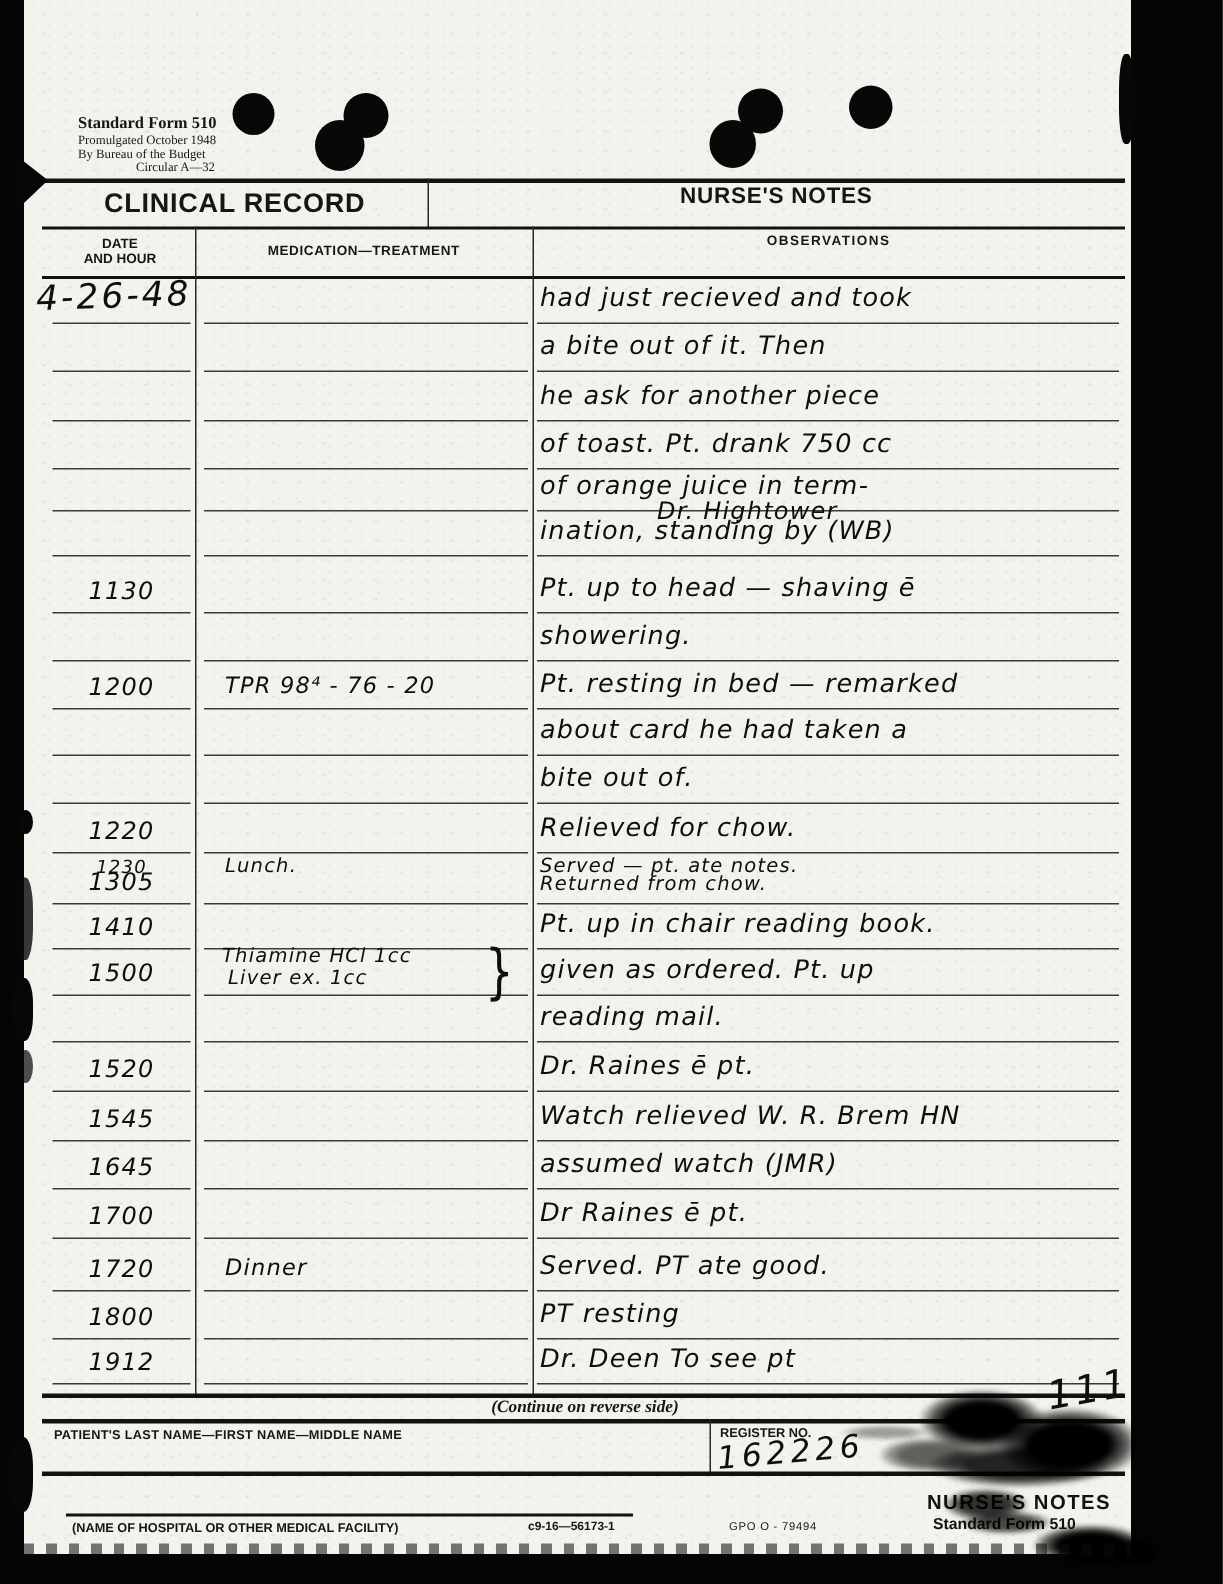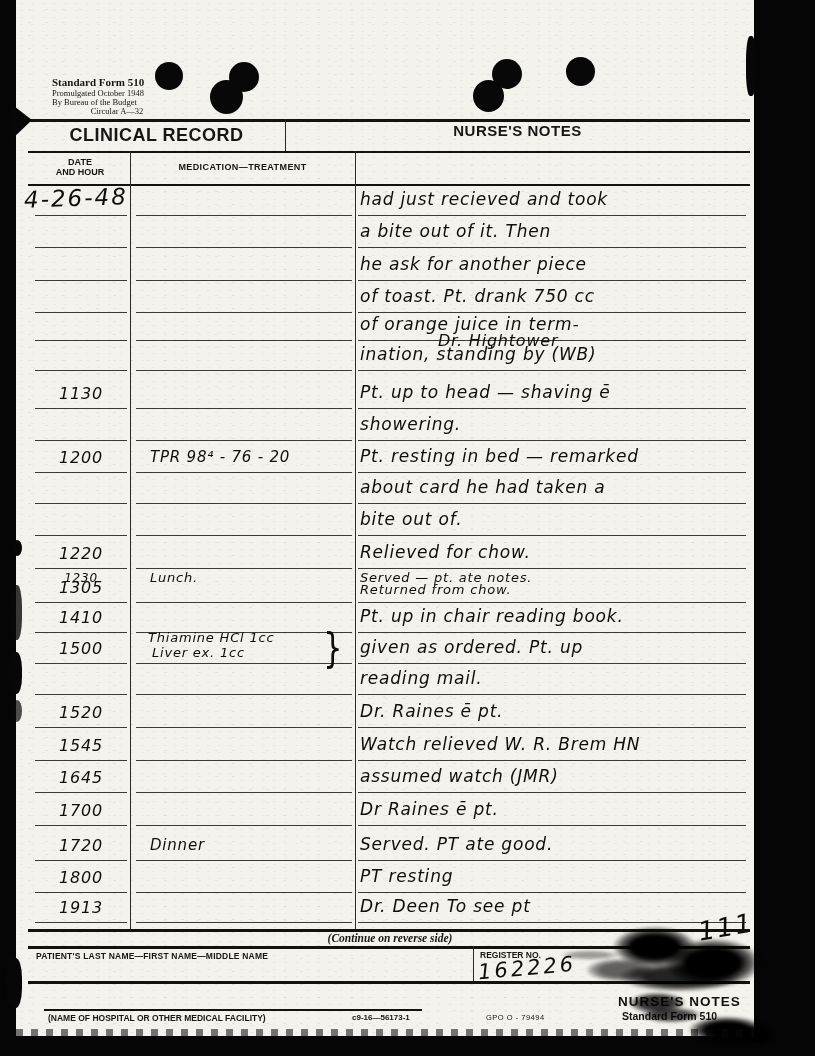--- a/index.html
+++ b/index.html
@@ -54,20 +54,21 @@
 
   <div class="hline" style="left:28px;top:119px;width:722px;height:2.5px;"></div>
   <div class="vline" style="left:285px;top:119px;height:33px;"></div>
   <div class="t print" style="left:28px;top:125px;width:257px;text-align:center;font-size:18px;font-weight:bold;letter-spacing:.5px;">CLINICAL RECORD</div>
   <div class="t print" style="left:285px;top:122px;width:465px;text-align:center;font-size:15px;font-weight:bold;letter-spacing:.5px;">NURSE'S NOTES</div>
   <div class="hline" style="left:28px;top:151px;width:722px;height:2px;"></div>
 
   <div class="t print" style="left:30px;top:157px;width:100px;text-align:center;font-size:9px;font-weight:bold;">DATE</div>
   <div class="t print" style="left:30px;top:167px;width:100px;text-align:center;font-size:9px;font-weight:bold;">AND HOUR</div>
   <div class="t print" style="left:135px;top:162px;width:215px;text-align:center;font-size:9px;font-weight:bold;letter-spacing:.4px;">MEDICATION—TREATMENT</div>
+  <div class="t print" style="left:360px;top:155px;width:385px;text-align:center;font-size:9px;font-weight:bold;letter-spacing:1px;">OBSERVATIONS</div>
   <div class="hline" style="left:28px;top:184px;width:722px;height:1.8px;"></div>
 
   <div class="vline" style="left:130px;top:151px;height:779px;"></div>
   <div class="vline" style="left:355px;top:151px;height:779px;"></div>
 
   <div id="table-body">
       <div class="rule" style="left:35px;top:215px;width:92px"></div>
       <div class="rule" style="left:136px;top:215px;width:216px"></div>
       <div class="rule" style="left:358px;top:215px;width:388px"></div>
       <div class="hw" style="left:24px;top:185px;font-size:23px;letter-spacing:2px;transform:rotate(-2deg);">4-26-48</div>
@@ -173,21 +174,21 @@
       <div class="hw med" style="left:150px;top:836px;">Dinner</div>
       <div class="hw obs" style="left:360px;width:388px;top:834px;">Served. PT ate good.</div>
       <div class="rule" style="left:35px;top:892px;width:92px"></div>
       <div class="rule" style="left:136px;top:892px;width:216px"></div>
       <div class="rule" style="left:358px;top:892px;width:388px"></div>
       <div class="hw time" style="left:34px;width:94px;top:868px;">1800</div>
       <div class="hw obs" style="left:360px;width:388px;top:866px;">PT resting</div>
       <div class="rule" style="left:35px;top:922px;width:92px"></div>
       <div class="rule" style="left:136px;top:922px;width:216px"></div>
       <div class="rule" style="left:358px;top:922px;width:388px"></div>
-      <div class="hw time" style="left:34px;width:94px;top:898px;">1913</div>
+      <div class="hw time" style="left:34px;width:94px;top:898px;">1912</div>
       <div class="hw obs" style="left:360px;width:388px;top:896px;">Dr. Deen To see pt</div>
     </div>
 
   <div class="hline" style="left:28px;top:929px;width:722px;height:2.5px;"></div>
   <div class="t print serif" style="left:250px;top:932px;width:280px;text-align:center;font-size:11.5px;font-weight:bold;font-style:italic;">(Continue on reverse side)</div>
   <div class="hline" style="left:28px;top:946px;width:722px;height:2.5px;"></div>
   <div class="t print" style="left:36px;top:951px;font-size:8.5px;font-weight:bold;letter-spacing:.2px;">PATIENT'S LAST NAME—FIRST NAME—MIDDLE NAME</div>
   <div class="vline" style="left:473px;top:946px;height:36px;"></div>
   <div class="t print" style="left:480px;top:950px;font-size:8.5px;font-weight:bold;">REGISTER NO.</div>
   <div class="hw" style="left:478px;top:956px;font-size:21px;letter-spacing:3px;transform:rotate(-5deg);">162226</div>

